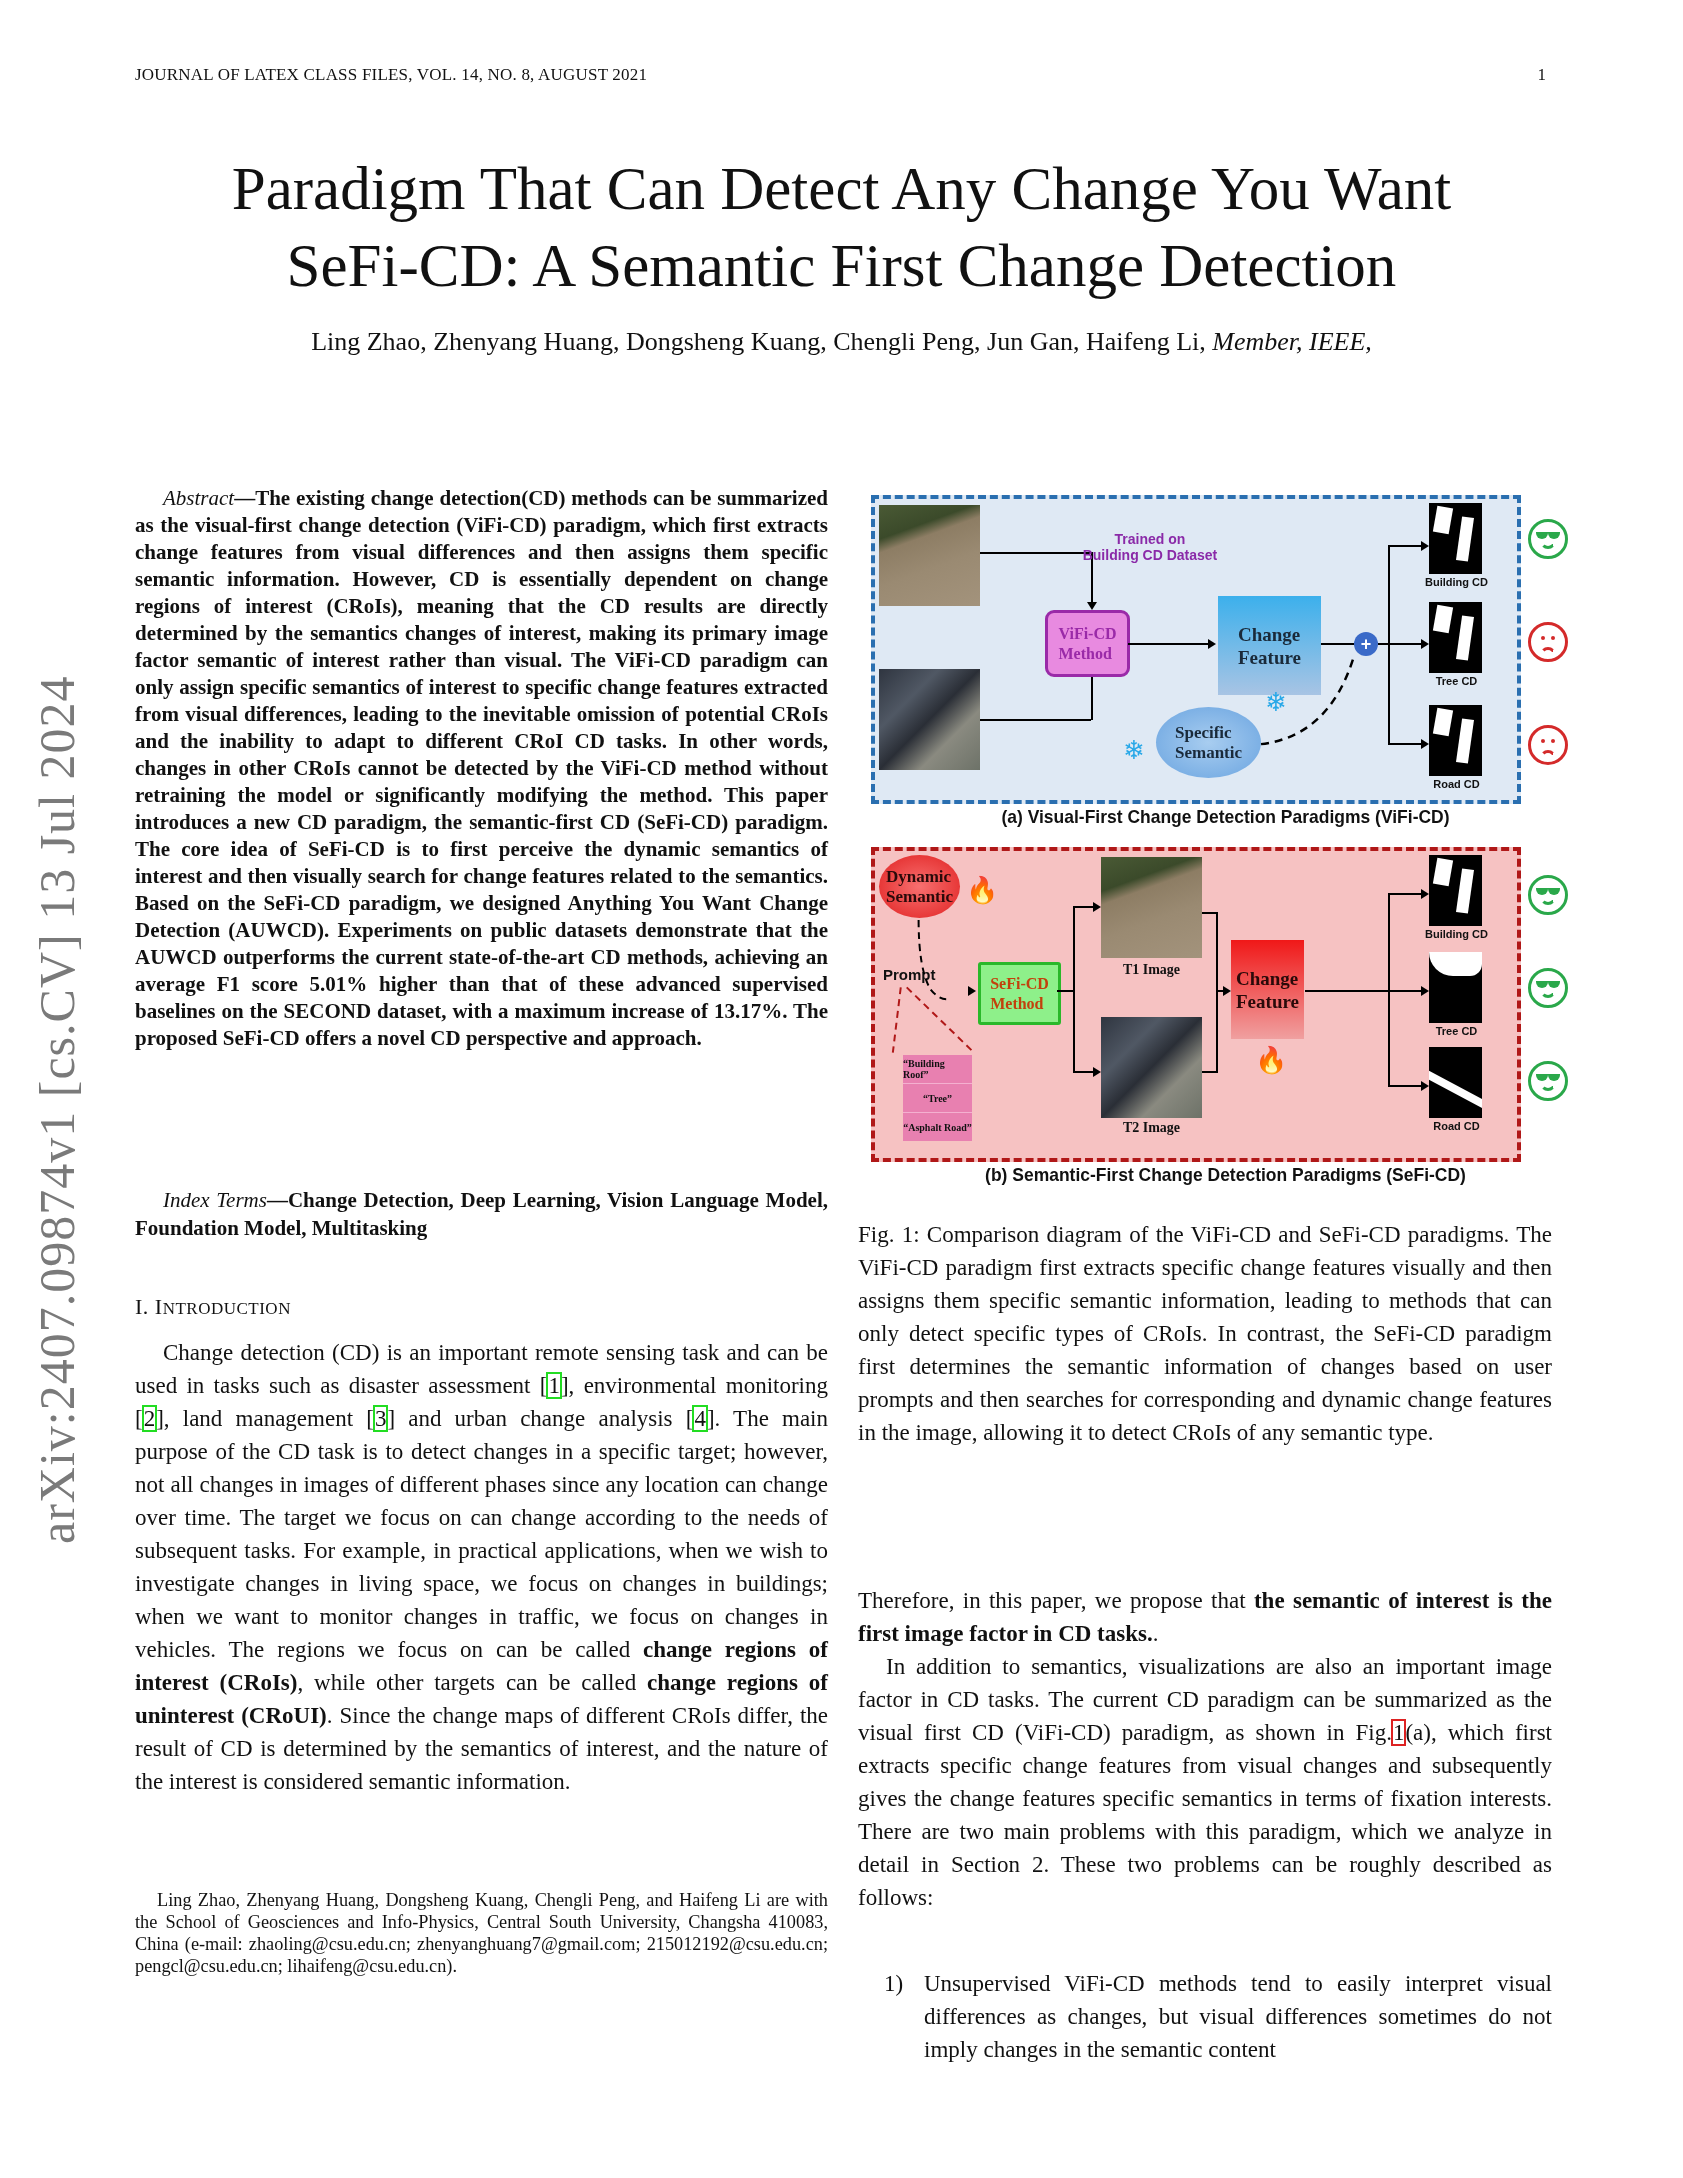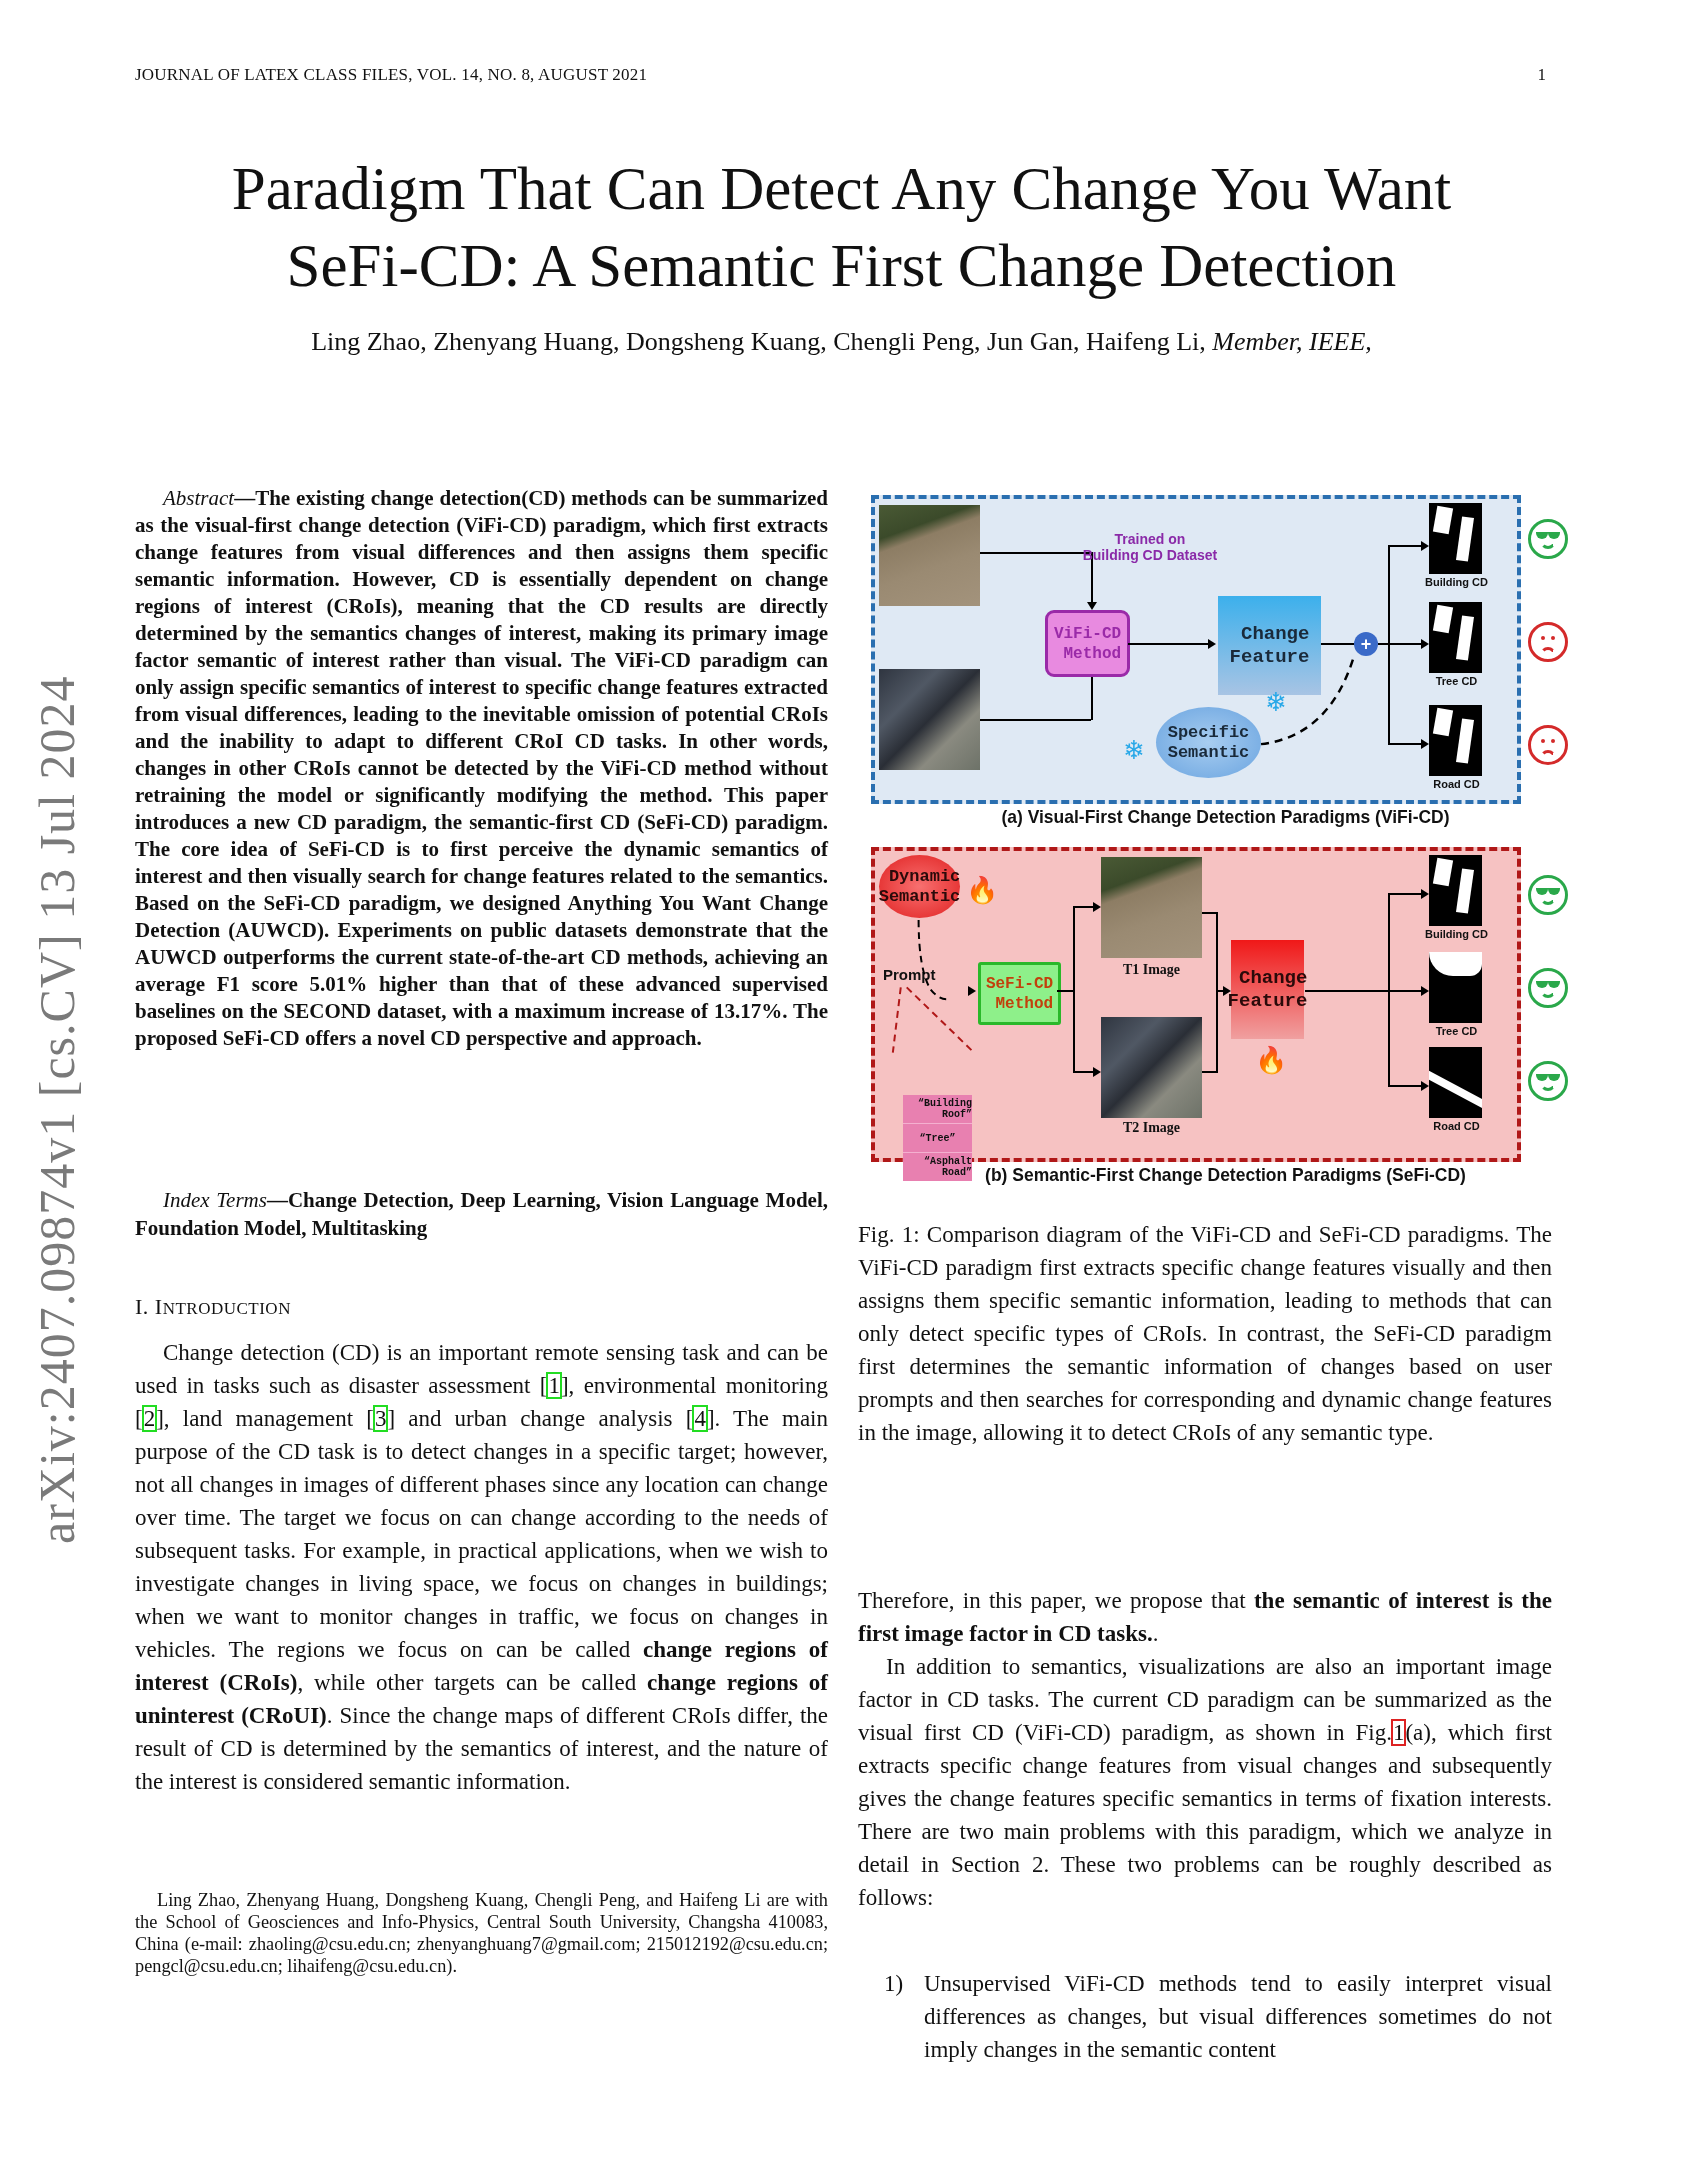--- a/index.html
+++ b/index.html
@@ -46,21 +46,21 @@
   .mlabel{position:absolute;font-size:11px;font-weight:bold;width:79px;text-align:center;font-family:"Liberation Sans Narrow","Liberation Sans",sans-serif;}
   .face{position:absolute;width:40px;height:40px;border-radius:50%;border:3px solid;box-sizing:border-box;}
   .face.happy{border-color:#2aa84a;}
   .face.sad{border-color:#d42a2a;}
   .face .e{position:absolute;top:10px;width:12px;height:7px;border-radius:0 0 6px 6px;}
   .face.happy .e{background:#2aa84a;}
   .face.sad .e{width:4px;height:4px;border-radius:50%;background:#d42a2a;top:11px;}
   .face .m{position:absolute;left:9px;width:16px;height:8px;border:3px solid;box-sizing:border-box;}
   .face.happy .m{top:19px;border-color:transparent transparent #2aa84a transparent;border-radius:0 0 10px 10px;}
   .face.sad .m{top:22px;border-color:#d42a2a transparent transparent transparent;border-radius:10px 10px 0 0;}
-  .box{position:absolute;display:flex;align-items:center;justify-content:center;text-align:right;font-family:Liberation Mono, monospace;font-weight:bold;}
+  .box{position:absolute;display:flex;align-items:center;justify-content:center;text-align:left;font-family:Liberation Serif, serif;font-weight:bold;}
   .ln{position:absolute;background:#000;}
   .arrow-r{position:absolute;width:0;height:0;border-top:5px solid transparent;border-bottom:5px solid transparent;border-left:8px solid #000;}
   .arrow-d{position:absolute;width:0;height:0;border-left:5px solid transparent;border-right:5px solid transparent;border-top:8px solid #000;}
   .arrow-u{position:absolute;width:0;height:0;border-left:5px solid transparent;border-right:5px solid transparent;border-bottom:8px solid #000;}
   .snow{position:absolute;color:#28a8e8;font-size:26px;}
   .fire{position:absolute;color:#e82020;font-size:26px;}
 </style>
 </head>
 <body>
 
@@ -186,21 +186,21 @@
         </div>
     </div>
     <div class="fire" style="left:91px;top:24px;">🔥</div>
     <div style="position:absolute;left:8px;top:115px;font-size:15px;font-weight:bold;font-family:'Liberation Sans Narrow','Liberation Sans',sans-serif;">Prompt</div>
     <svg style="position:absolute;left:0;top:59px;" width="109" height="228" viewBox="0 0 110 230">
       <path d="M44 10 Q44 60 56 80 Q64 90 72 90" stroke="#000" stroke-width="2" fill="none" stroke-dasharray="7 5"></path>
       <path d="M26 78 L18 144" stroke="#b01818" stroke-width="2" fill="none" stroke-dasharray="7 5"></path>
       <path d="M32 78 L100 144" stroke="#b01818" stroke-width="2" fill="none" stroke-dasharray="7 5"></path>
     </svg>
     <div style="position:absolute;left:28px;top:204px;width:69px;">
-      <div class="box" style="position:relative;height:28px;background:#e880b0;font-size:10px;border-bottom:1px solid #f4b0d0;margin-top:40px;">“Building Roof”</div>
+      <div class="box" style="position:relative;height:28px;background:#e880b0;font-size:10px;border-bottom:1px solid #f4b0d0;">“Building Roof”</div>
       <div class="box" style="position:relative;height:28px;background:#e880b0;font-size:10px;border-bottom:1px solid #f4b0d0;">“Tree”</div>
       <div class="box" style="position:relative;height:28px;background:#e880b0;font-size:10px;">“Asphalt Road”</div>
     </div>
     <div class="arrow-r" style="left:93px;top:135px;"></div>
     <div class="box" style="left:103px;top:111px;width:77px;height:57px;background:#8ef08a;border:3px solid #2ab82a;border-radius:3px;color:#c2410c;font-size:16px;line-height:20px;">
       <div>
           <div>SeFi-CD</div>
           <div>Method</div>
         </div>
     </div>

